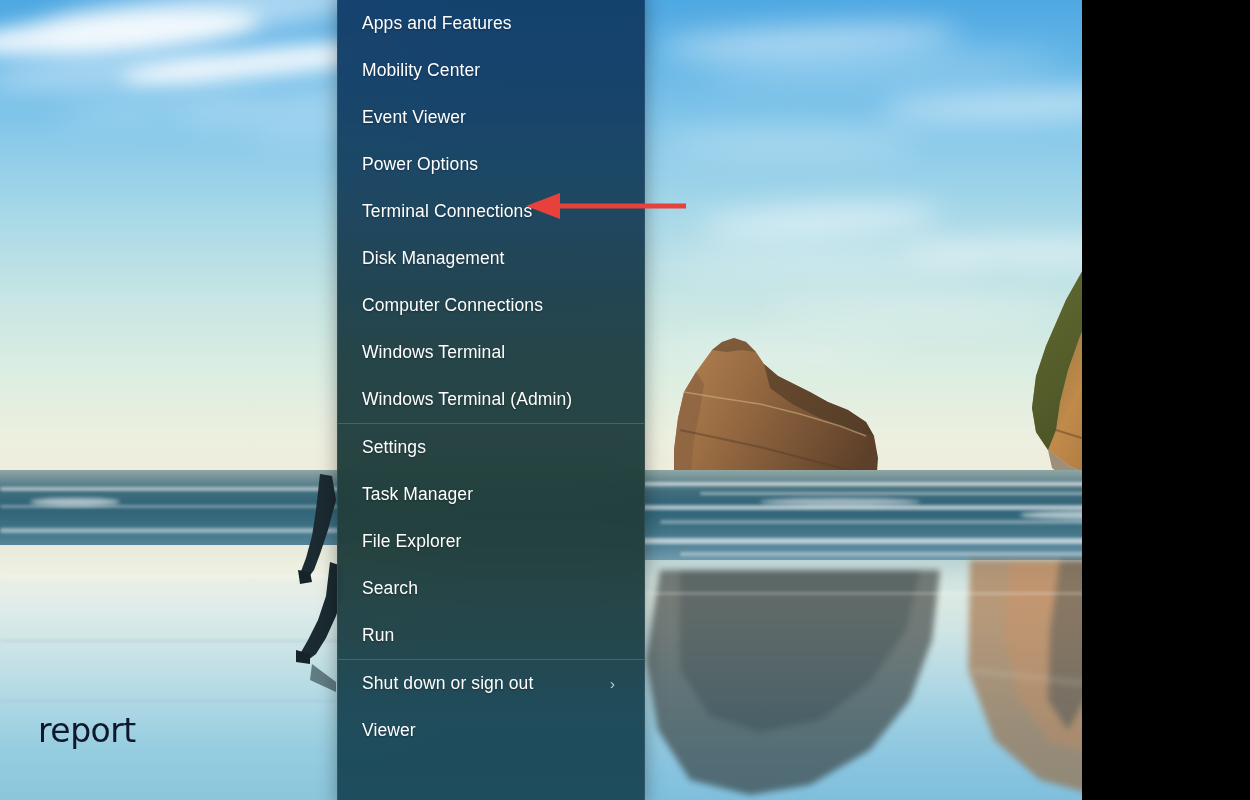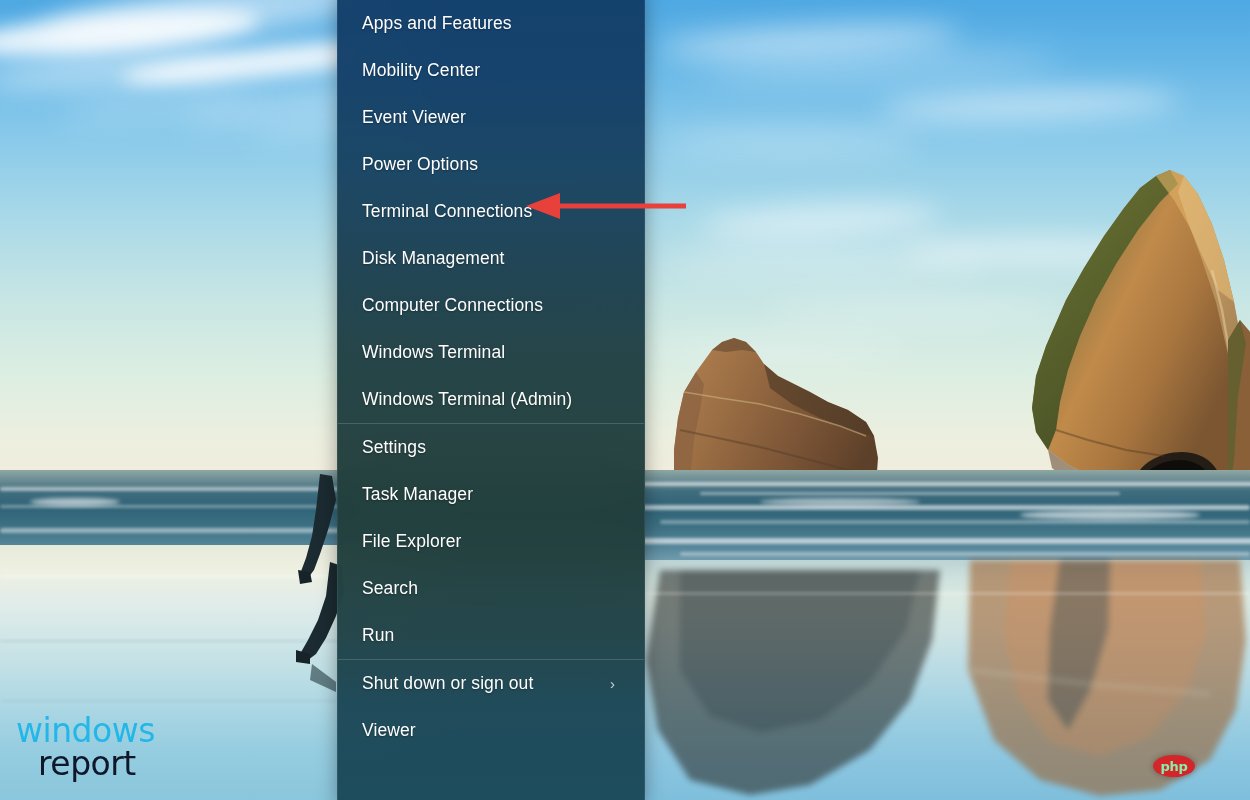--- a/index.html
+++ b/index.html
@@ -5,21 +5,21 @@
   html, body {
     margin: 0;
     padding: 0;
     background: #000;
   }
   body {
     font-family: "Liberation Sans", sans-serif;
   }
   #screen {
     position: relative;
-    width: 1250px;
+    width: 1082px;
     height: 800px;
     overflow: hidden;
     background: #7fb8d8;
   }
 
   
   .wall {
     position: absolute;
     inset: 0;
     overflow: hidden;
@@ -438,21 +438,20 @@
     </div>
 
   </div>
 
   <svg class="arrow" viewBox="0 0 168 32">
     <line x1="36" y1="16" x2="166" y2="16" stroke="#e8413c" stroke-width="5" stroke-linecap="butt"></line>
     <polygon points="6,16 40,3 40,29" fill="#e8413c"></polygon>
   </svg>
 
   <div class="wr-logo">
-    <div class="wr-line1">windows</div>
     <div class="wr-line2">report</div>
   </div>
 
   <div class="php-badge">
     <span>php</span>
   </div>
 
 </div>
 
 </body></html>

